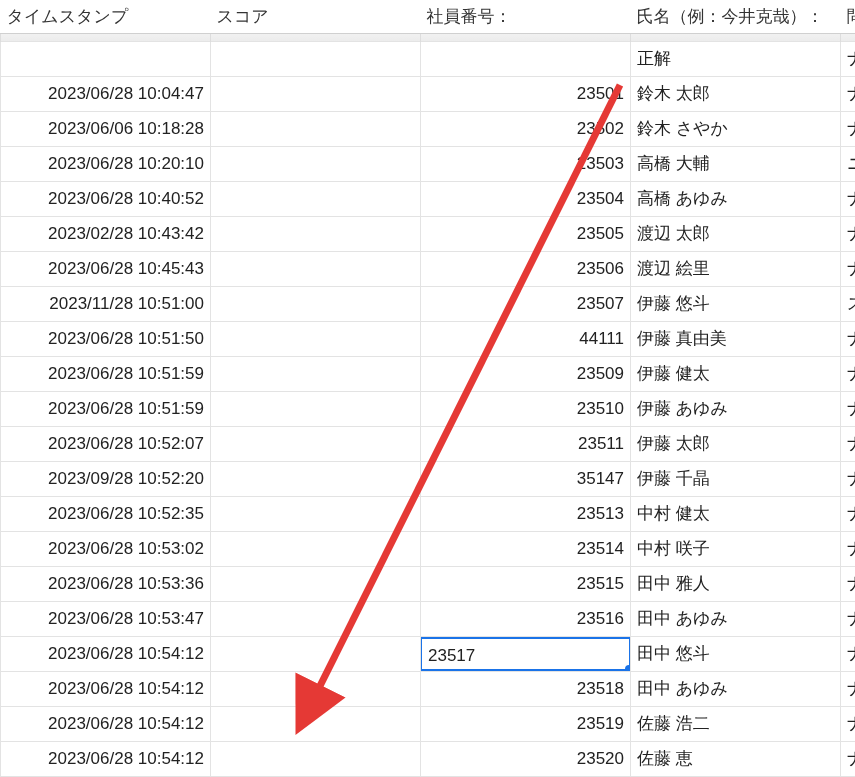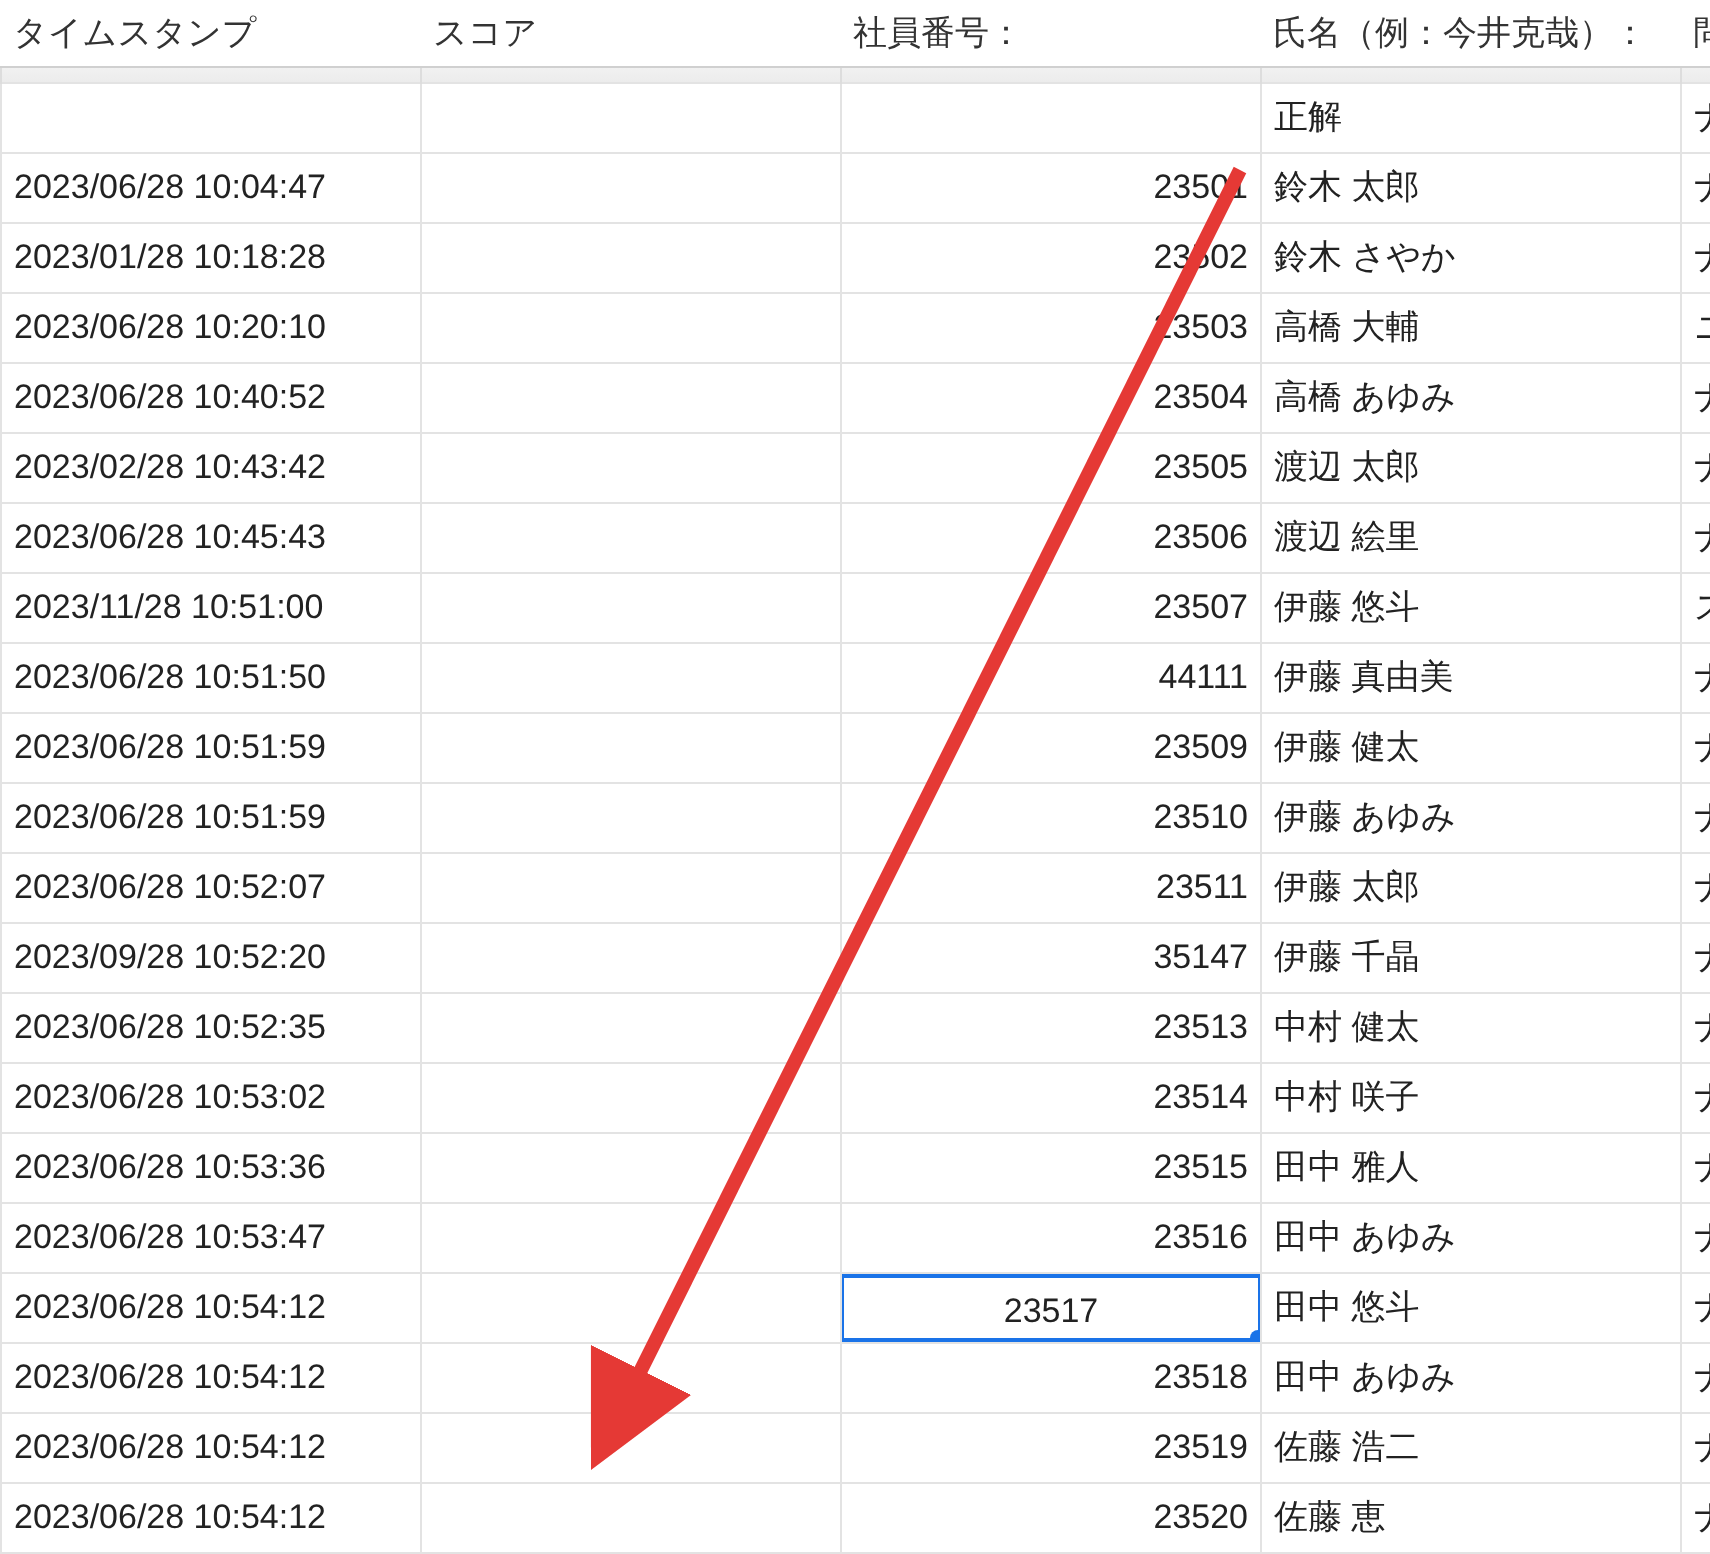--- a/index.html
+++ b/index.html
@@ -63,21 +63,21 @@
       white-space: nowrap;
       overflow: visible;
       color: #222;
     }
     .num-cell .cell-inner {
       text-align: right;
       padding-right: 8px;
       color: #2c2c2c;
     }
     .ts-cell .cell-inner {
-      text-align: left;
+      text-align: right;
       padding-right: 8px;
       color: #2c2c2c;
     }
     .over-right {
       overflow: visible !important;
     }
     .selected-cell .cell-inner {
       border: 2px solid #1a73e8;
       margin: -1px;
       height: 34px;
@@ -162,21 +162,21 @@
         </td>
         <td>
           <span class="cell-inner">鈴木 太郎</span>
         </td>
         <td>
           <span class="cell-inner">ナ</span>
         </td>
       </tr>
       <tr class="data-row">
         <td class="ts-cell">
-          <span class="cell-inner">2023/01/28 10:18:28</span>
+          <span class="cell-inner">2023/06/06 10:18:28</span>
         </td>
         <td>
           <span class="cell-inner"></span>
         </td>
         <td class="num-cell">
           <span class="cell-inner">23502</span>
         </td>
         <td>
           <span class="cell-inner">鈴木 さやか</span>
         </td>
@@ -423,21 +423,21 @@
         </td>
       </tr>
       <tr class="data-row">
         <td class="ts-cell">
           <span class="cell-inner">2023/06/28 10:54:12</span>
         </td>
         <td>
           <span class="cell-inner"></span>
         </td>
         <td class="num-cell selected-cell">
-          <span class="cell-inner" style="text-align:center;">23517<span class="selected-handle"></span></span>
+          <span class="cell-inner" style="text-align:left;">23517<span class="selected-handle"></span></span>
         </td>
         <td>
           <span class="cell-inner">田中 悠斗</span>
         </td>
         <td>
           <span class="cell-inner">ナ</span>
         </td>
       </tr>
       <tr class="data-row">
         <td class="ts-cell">

